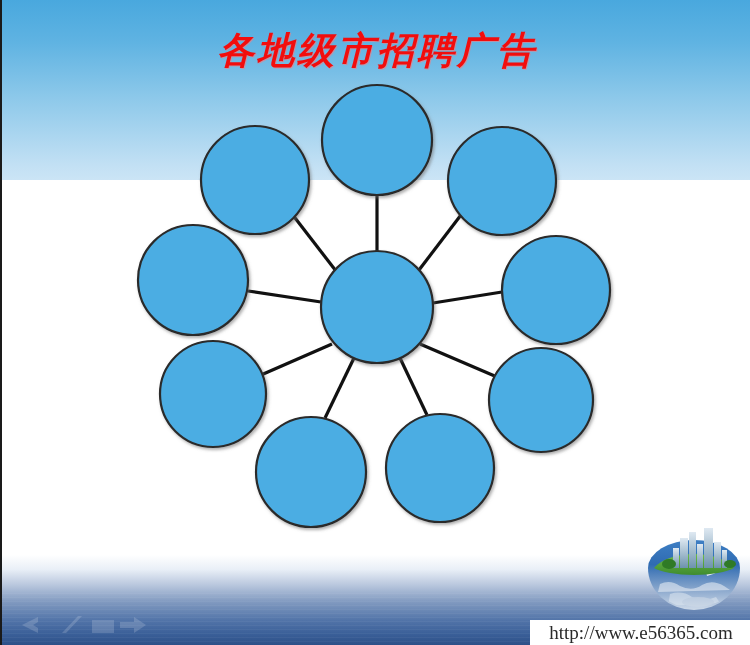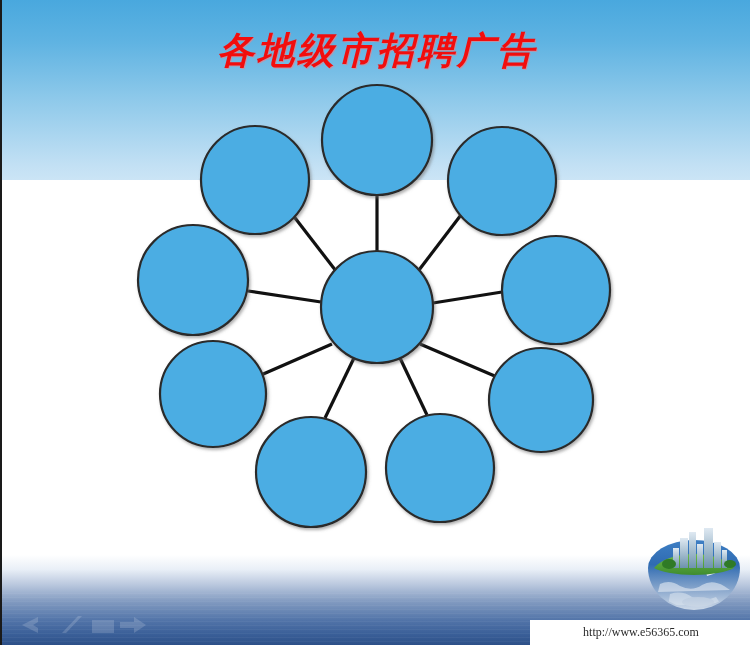--- a/index.html
+++ b/index.html
@@ -117,21 +117,21 @@
     top: 620px;
     width: 222px;
     height: 25px;
     background: #ffffff;
     display: flex;
     align-items: center;
     justify-content: center;
   }
   .watermark-text {
     font-family: "Liberation Serif", "DejaVu Serif", serif;
-    font-size: 12px;
+    font-size: 19px;
     color: #2a2a2a;
     white-space: nowrap;
   }
 </style>
 </head>
 <body>
 
 <div id="slide">
 
   <div class="bg-sky"></div>

